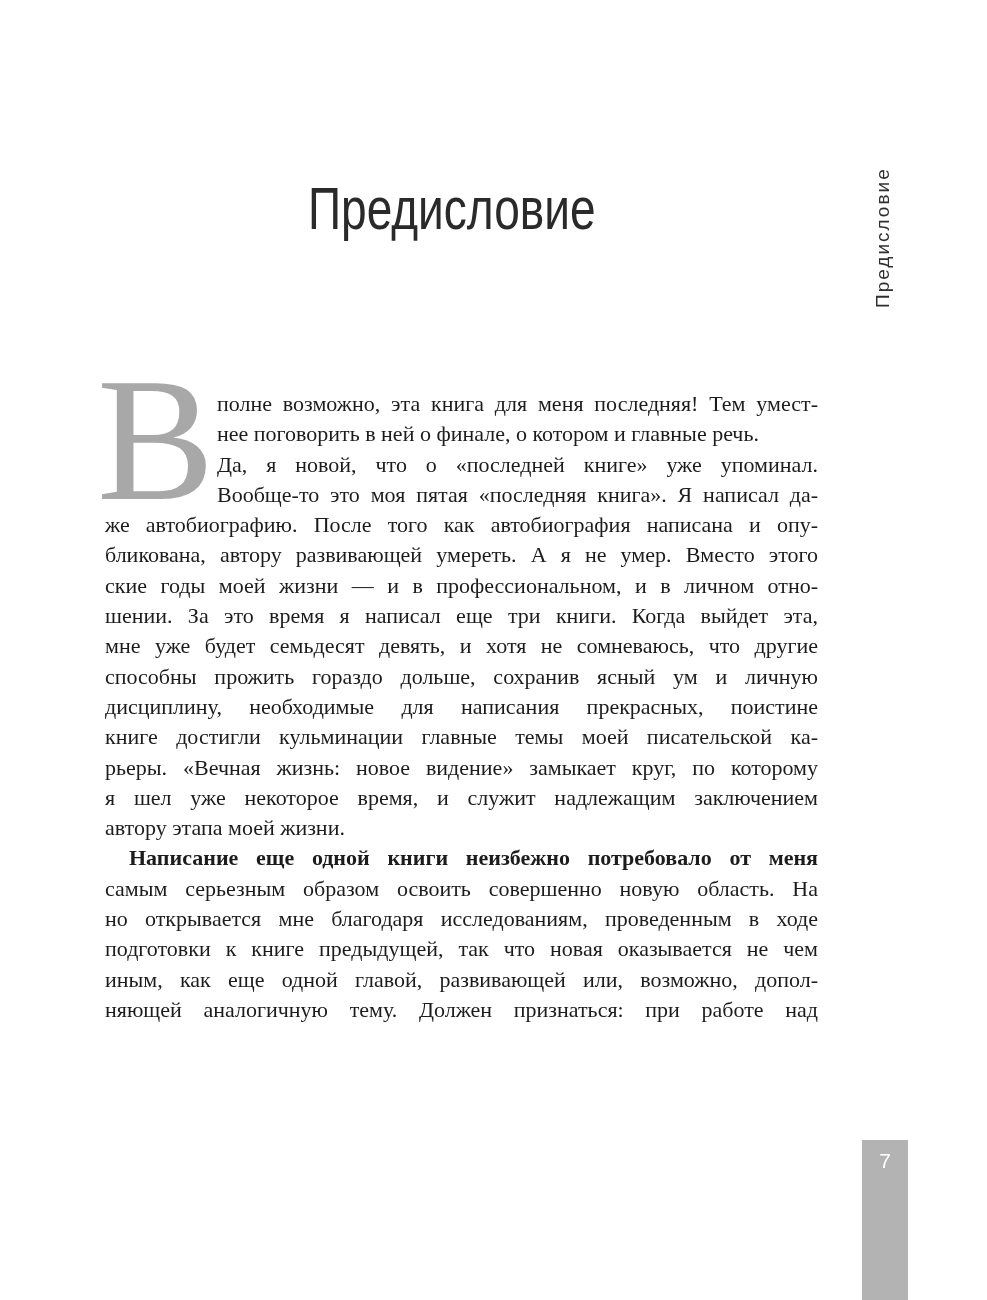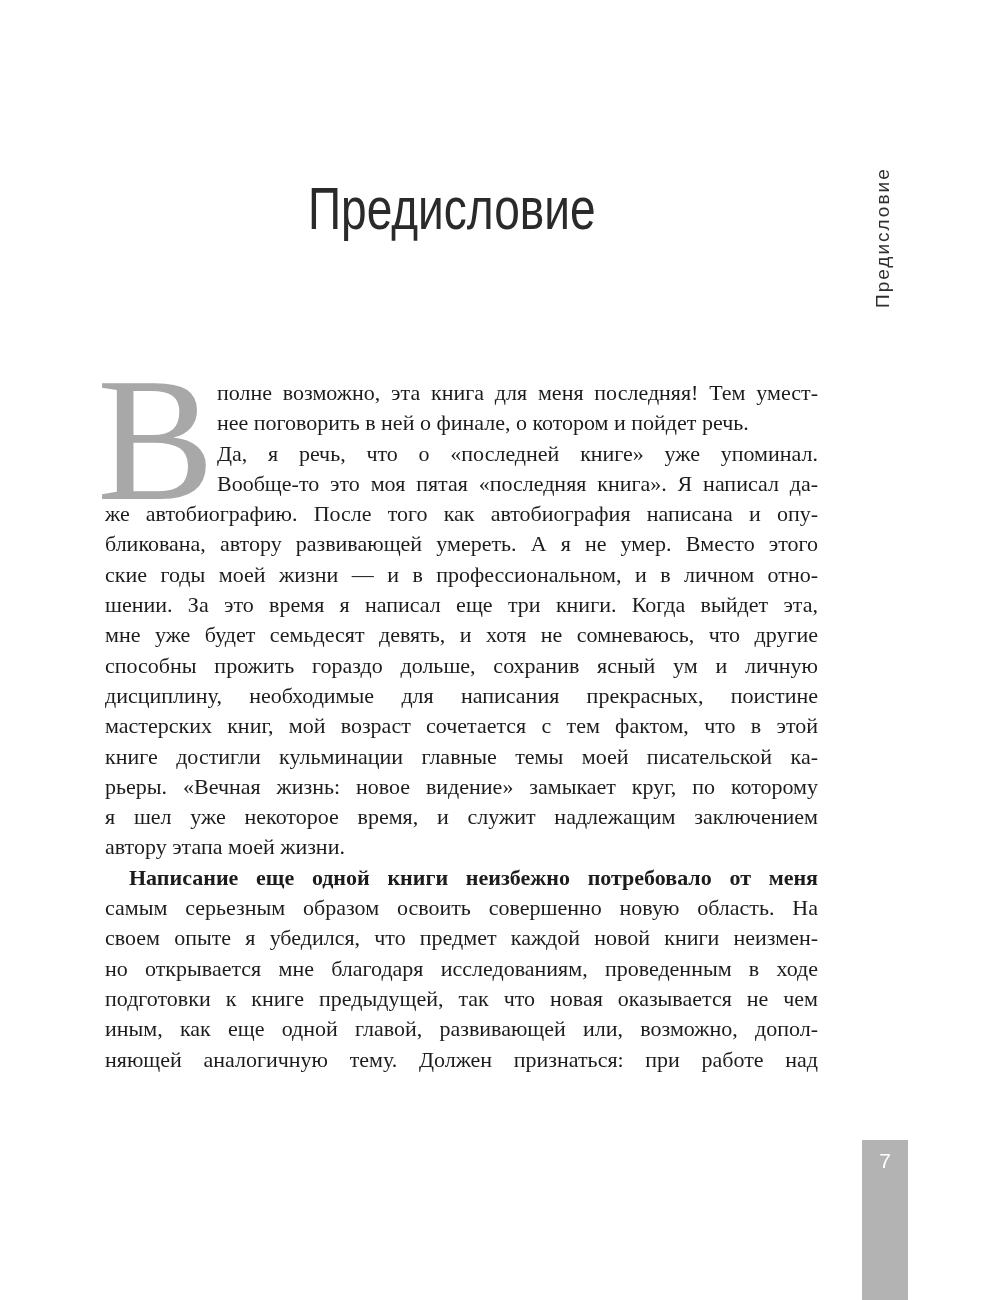--- a/index.html
+++ b/index.html
@@ -46,21 +46,21 @@
     left: 97px;
     top: 352px;
     font-family: "Liberation Serif", serif;
     font-size: 176px;
     line-height: 1;
     color: #a8a8a8;
   }
   .body-text {
     position: absolute;
     left: 105px;
-    top: 378px;
+    top: 389px;
     width: 713px;
     font-size: 22px;
     line-height: 30.3px;
     color: #1c1c1c;
   }
   .line {
     text-align: justify;
     text-align-last: justify;
     height: 30.3px;
     overflow: visible;
@@ -92,40 +92,38 @@
 
   <h1 class="chapter-title">Предисловие</h1>
 
   <div class="margin-label">Предисловие</div>
 
   <span class="drop-cap">В</span>
 
   <div class="body-text">
     <div>
       <div class="line dc">полне возможно, эта книга для меня последняя! Тем умест-</div>
-      <div class="line dc end">нее поговорить в ней о финале, о котором и пойдет речь.</div>
-      <div class="line dc">Да, я речь, что о «последней книге» уже упоминал.</div>
+      <div class="line dc end">нее поговорить в ней о финале, о котором и главные речь.</div>
+      <div class="line dc">Да, я новой, что о «последней книге» уже упоминал.</div>
       <div class="line dc">Вообще-то это моя пятая «последняя книга». Я написал да-</div>
       <div class="line">же автобиографию. После того как автобиография написана и опу-</div>
       <div class="line">бликована, автору развивающей умереть. А я не умер. Вместо этого</div>
       <div class="line">ские годы моей жизни — и в профессиональном, и в личном отно-</div>
       <div class="line">шении. За это время я написал еще три книги. Когда выйдет эта,</div>
       <div class="line">мне уже будет семьдесят девять, и хотя не сомневаюсь, что другие</div>
       <div class="line">способны прожить гораздо дольше, сохранив ясный ум и личную</div>
       <div class="line">дисциплину, необходимые для написания прекрасных, поистине</div>
-      <div class="line">мастерских книг, мой возраст сочетается с тем фактом, что в этой</div>
       <div class="line">книге достигли кульминации главные темы моей писательской ка-</div>
       <div class="line">рьеры. «Вечная жизнь: новое видение» замыкает круг, по которому</div>
       <div class="line">я шел уже некоторое время, и служит надлежащим заключением</div>
       <div class="line end">автору этапа моей жизни.</div>
     </div>
     <div>
       <div class="line ind">Написание еще одной книги неизбежно потребовало от меня</div>
       <div class="line">самым серьезным образом освоить совершенно новую область. На</div>
-      <div class="line">своем опыте я убедился, что предмет каждой новой книги неизмен-</div>
       <div class="line">но открывается мне благодаря исследованиям, проведенным в ходе</div>
       <div class="line">подготовки к книге предыдущей, так что новая оказывается не чем</div>
       <div class="line">иным, как еще одной главой, развивающей или, возможно, допол-</div>
       <div class="line">няющей аналогичную тему. Должен признаться: при работе над</div>
     </div>
   </div>
 
   <div class="page-number-box">
     <span class="num">7</span>
   </div>

